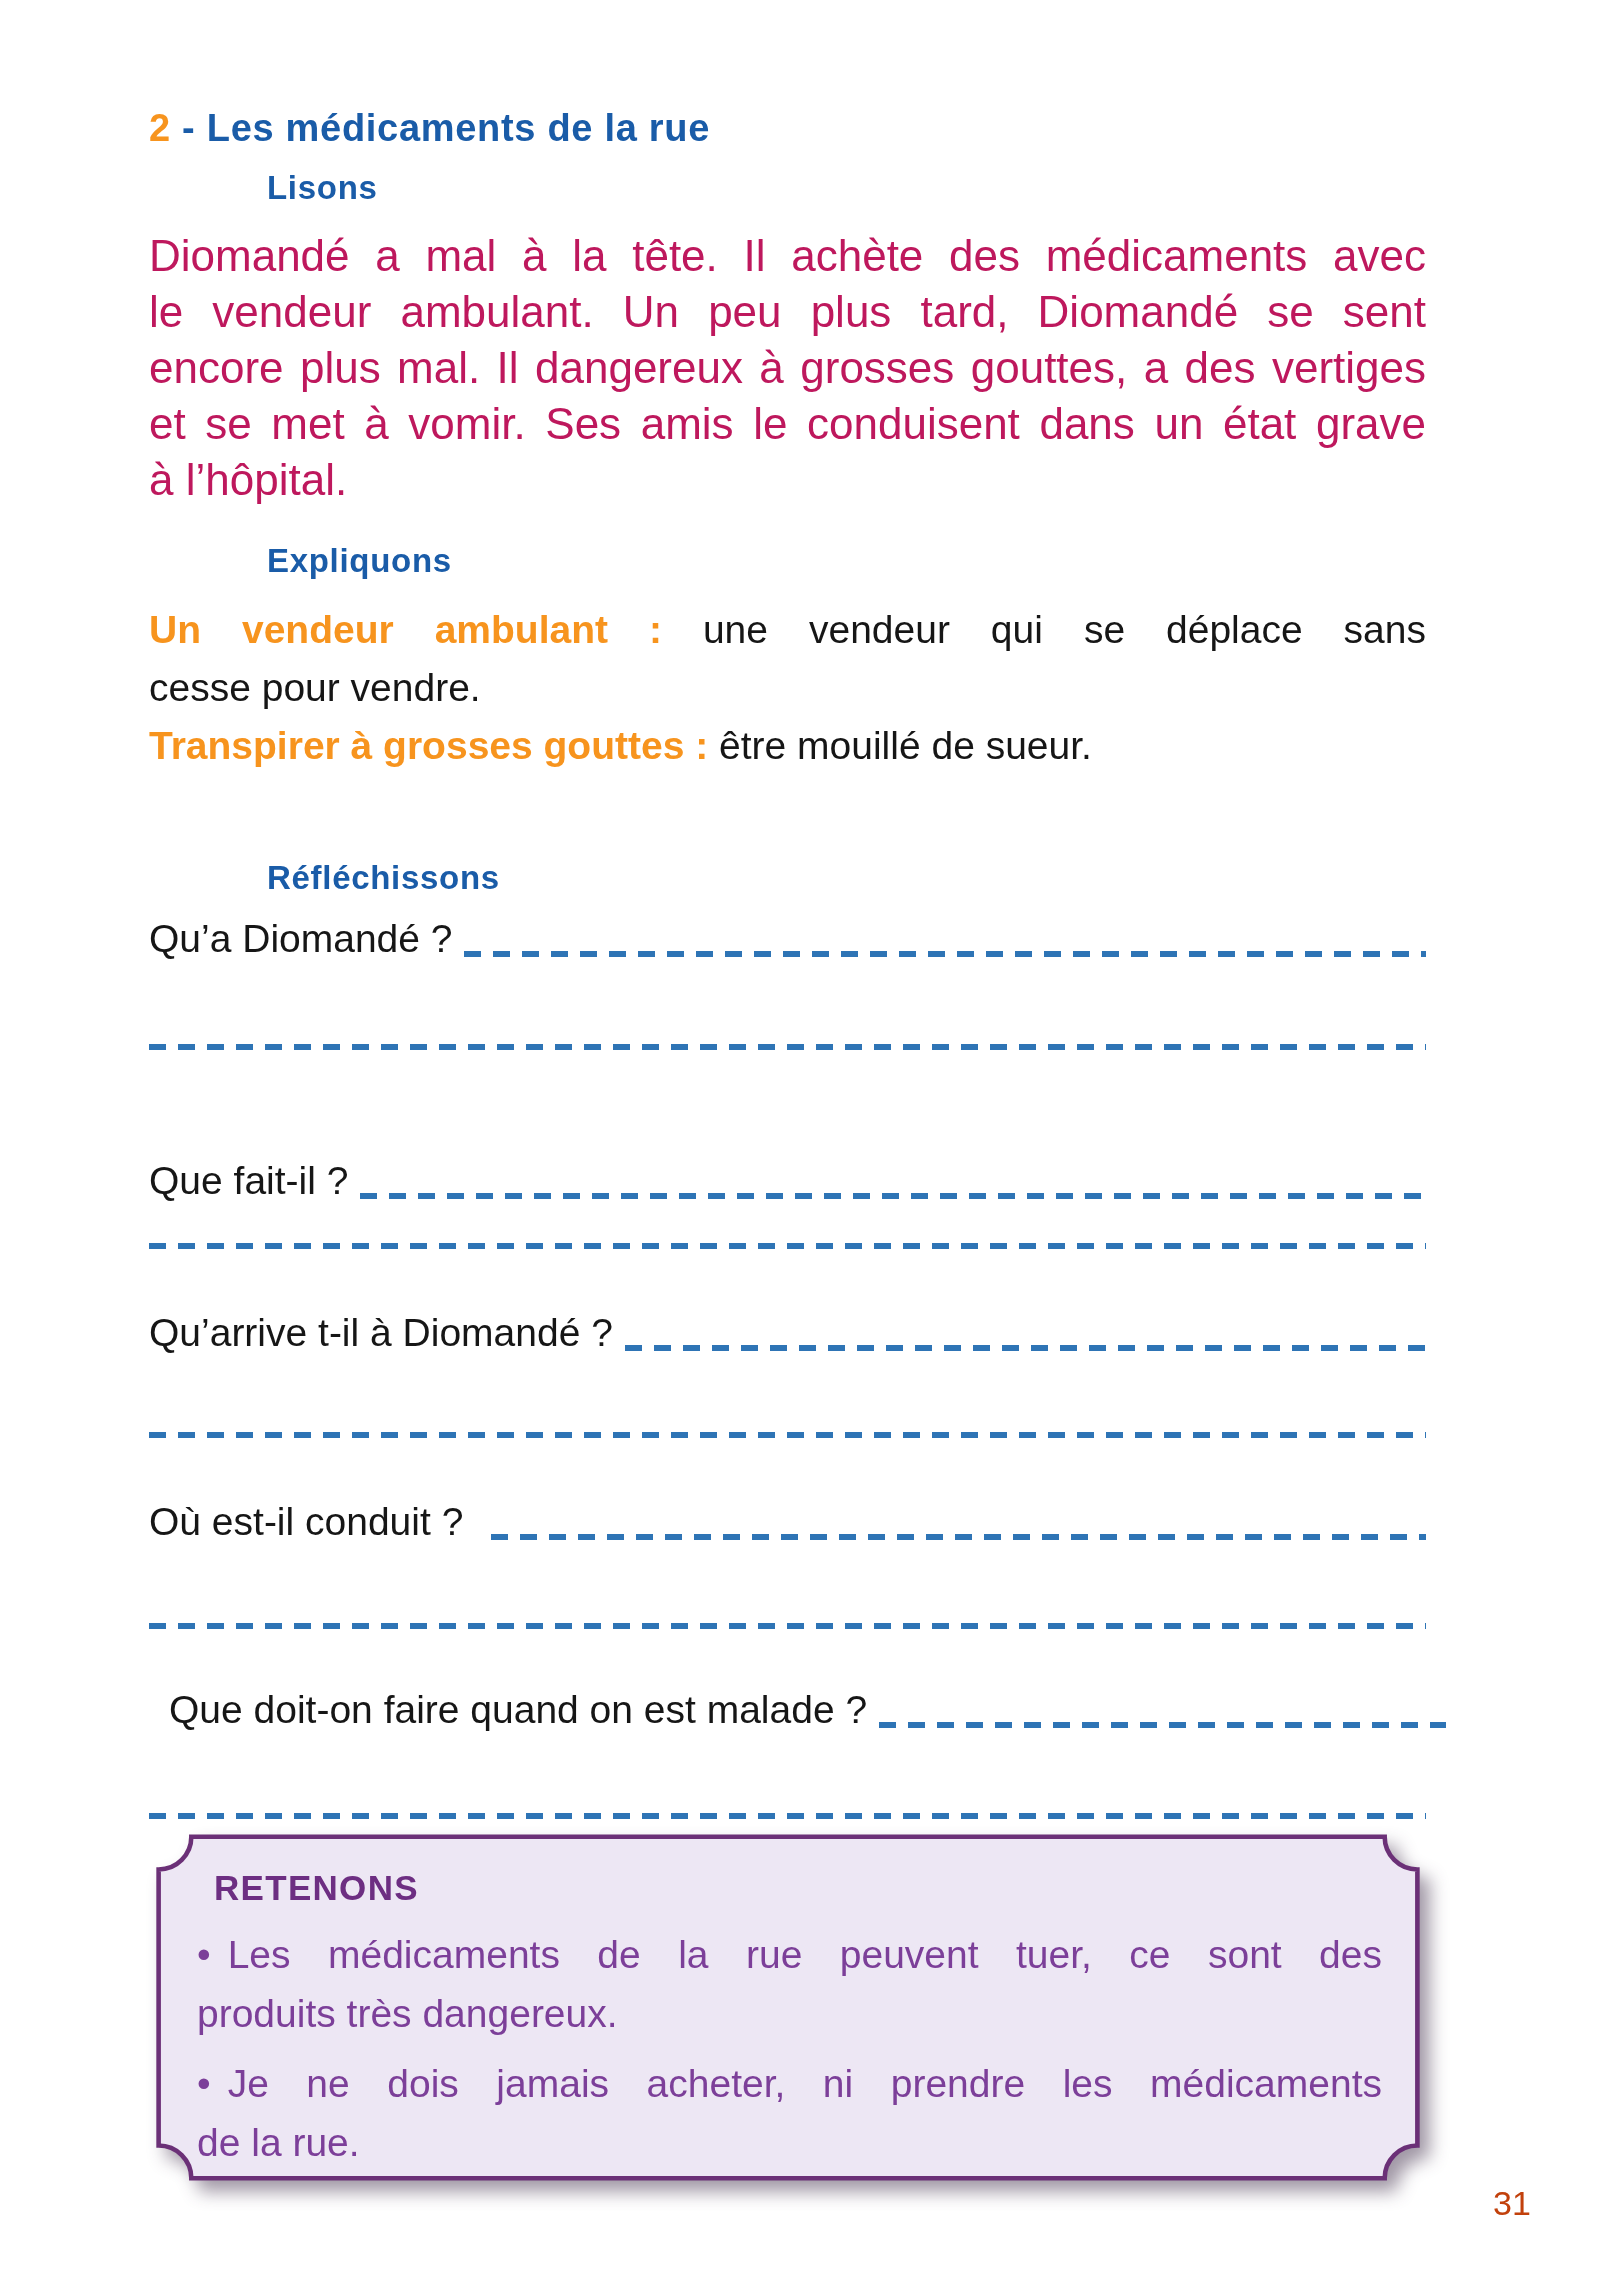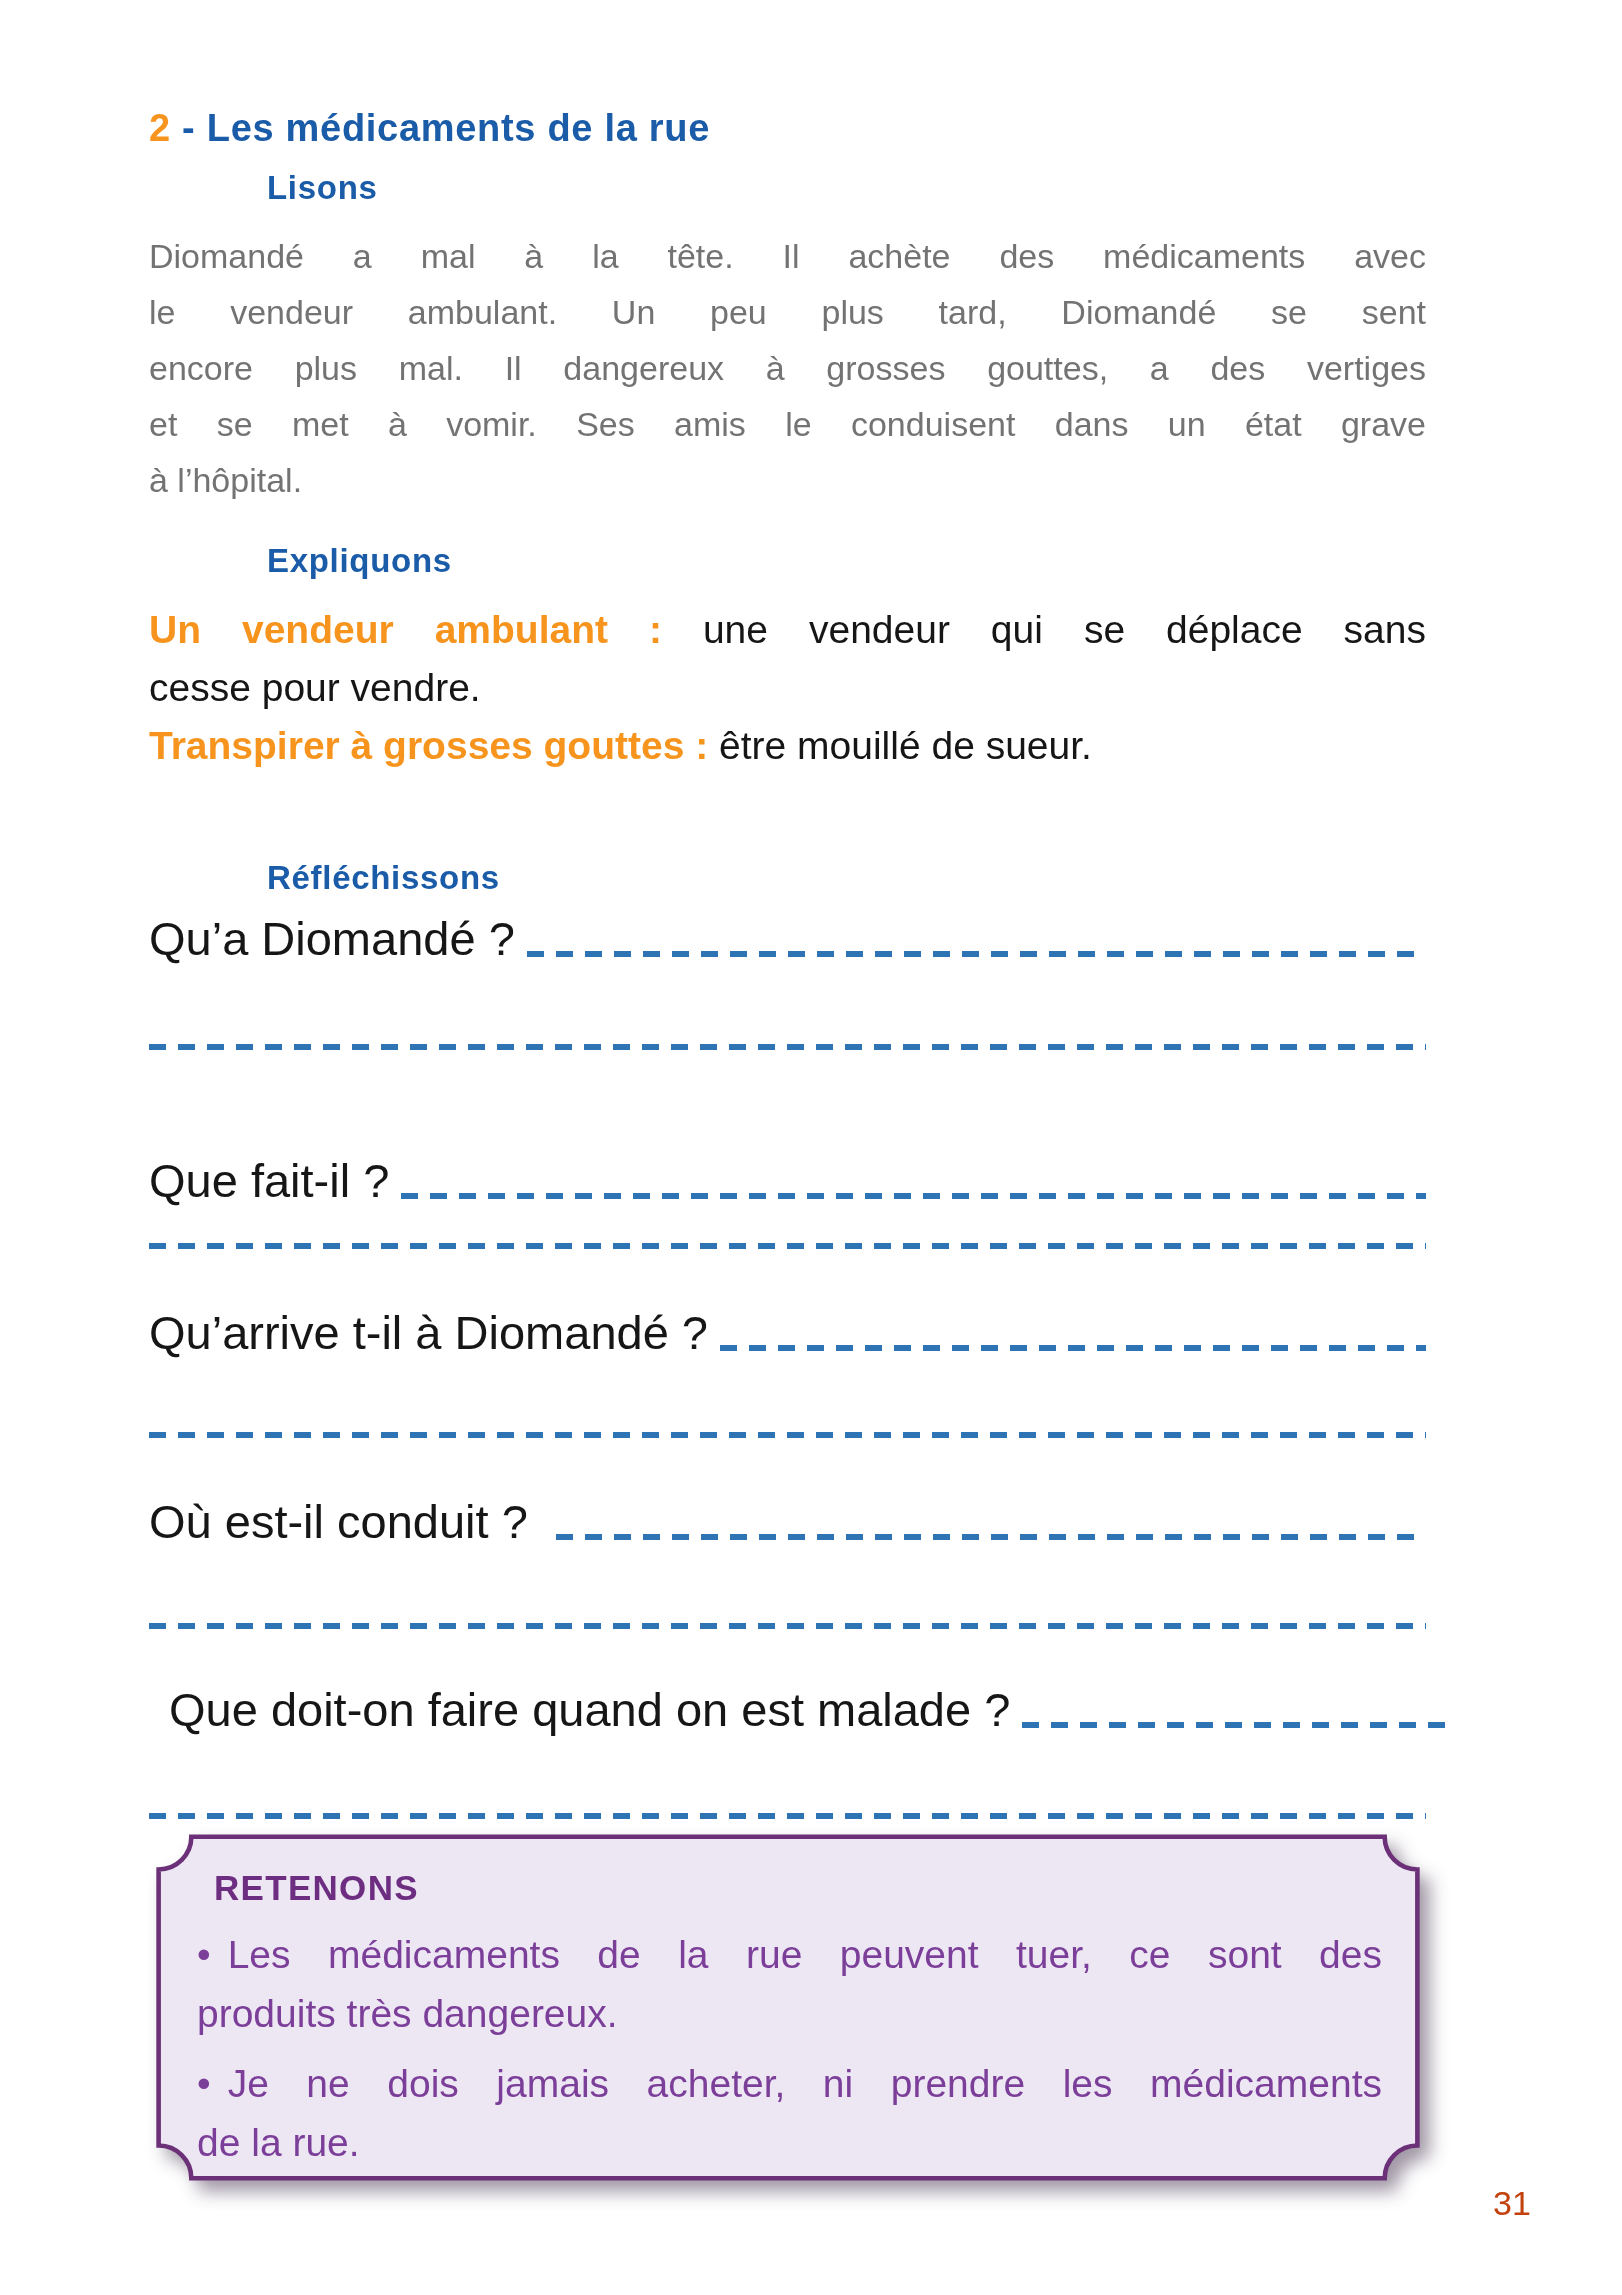--- a/index.html
+++ b/index.html
@@ -12,32 +12,32 @@
   
   .h1{left:149px; top:107px; font-size:38px; font-weight:bold; letter-spacing:0.7px;}
   .h1 .num{color:#F7941E;}
   .h1 .rest{color:#1A5CA8;}
   .subhead{font-size:33px; font-weight:bold; color:#1A5CA8; letter-spacing:0.7px;}
   .sh-lisons{left:267px; top:169px;}
   .sh-expliquons{left:267px; top:542px;}
   .sh-reflechissons{left:267px; top:859px;}
 
   
-  .para{left:149px; top:228px; width:1277px; font-size:34px; line-height:56px; color:#737373;}
+  .para{left:149px; top:228px; width:1277px; font-size:44px; line-height:56px; color:#be185d;}
   .jline{display:block; text-align:justify; overflow:hidden;}
   .para .jline{height:56px;}
   .jline::after{content:""; display:inline-block; width:100%; height:0;}
 
   
   .expl{left:149px; top:601px; width:1277px; font-size:39px; line-height:58px; color:#161616;}
   .expl .jline{height:58px;}
   .term{color:#F7941E; font-weight:bold;}
 
   
-  .qrow{display:flex; align-items:flex-end; width:1277px; height:56px; font-size:47px; line-height:56px; color:#161616;}
+  .qrow{display:flex; align-items:flex-end; width:1277px; height:56px; font-size:39px; line-height:56px; color:#161616;}
   .q1{left:149px; top:911px;}
   .q2{left:149px; top:1153px;}
   .q3{left:149px; top:1305px;}
   .q4{left:149px; top:1494px;gap:16px;}
   .q5{left:149px; top:1682px;margin-left:20px;}
   .qtext{white-space:nowrap;}
   .qdash{flex:1 1 auto; height:5.9px; margin:0 0 10.5px 11.8px;
     background:repeating-linear-gradient(90deg,#2E74B5 0 17px, transparent 17px 29px);}
   .fulldash{left:149px; width:1277px; height:5.9px;
     background:repeating-linear-gradient(90deg,#2E74B5 0 17px, transparent 17px 29px);}

